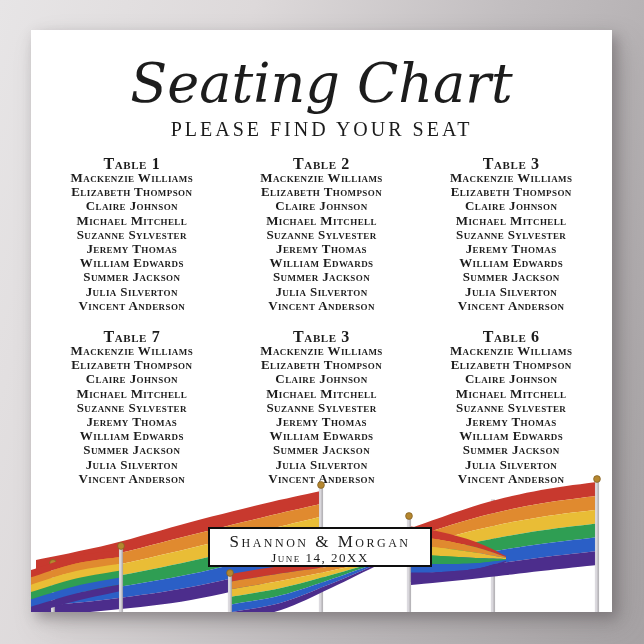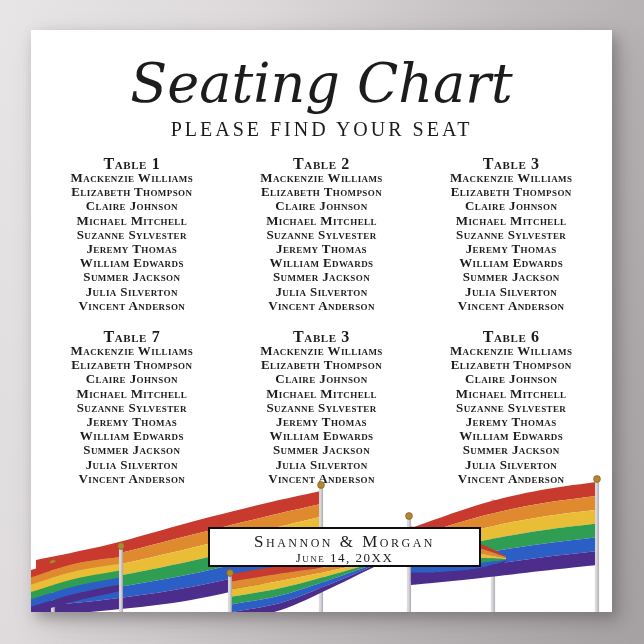--- a/index.html
+++ b/index.html
@@ -33,21 +33,21 @@
     font-variant:small-caps;letter-spacing:.6px;
   }
   .guest{
     font-weight:700;font-size:13px;line-height:14.2px;
     font-variant:small-caps;letter-spacing:.4px;white-space:nowrap;
   }
   .flag-scene{
     position:absolute;left:0;bottom:0;width:581px;height:142px;z-index:1;display:block;
   }
   .couple-box{
-    position:absolute;left:177px;top:497px;width:273px;height:40px;
+    position:absolute;left:177px;top:497px;width:224px;height:40px;
     box-sizing:border-box;background:#ffffff;border:2px solid var(--box-border,#0e0e0e);
     z-index:3;text-align:center;color:var(--ink,#1c1c1c);
   }
   .couple-names{
     font-size:17px;line-height:19px;margin-top:3px;
     font-variant:small-caps;letter-spacing:2.5px;
   }
   .couple-date{
     font-size:13px;line-height:14px;
     font-variant:small-caps;letter-spacing:1.5px;

